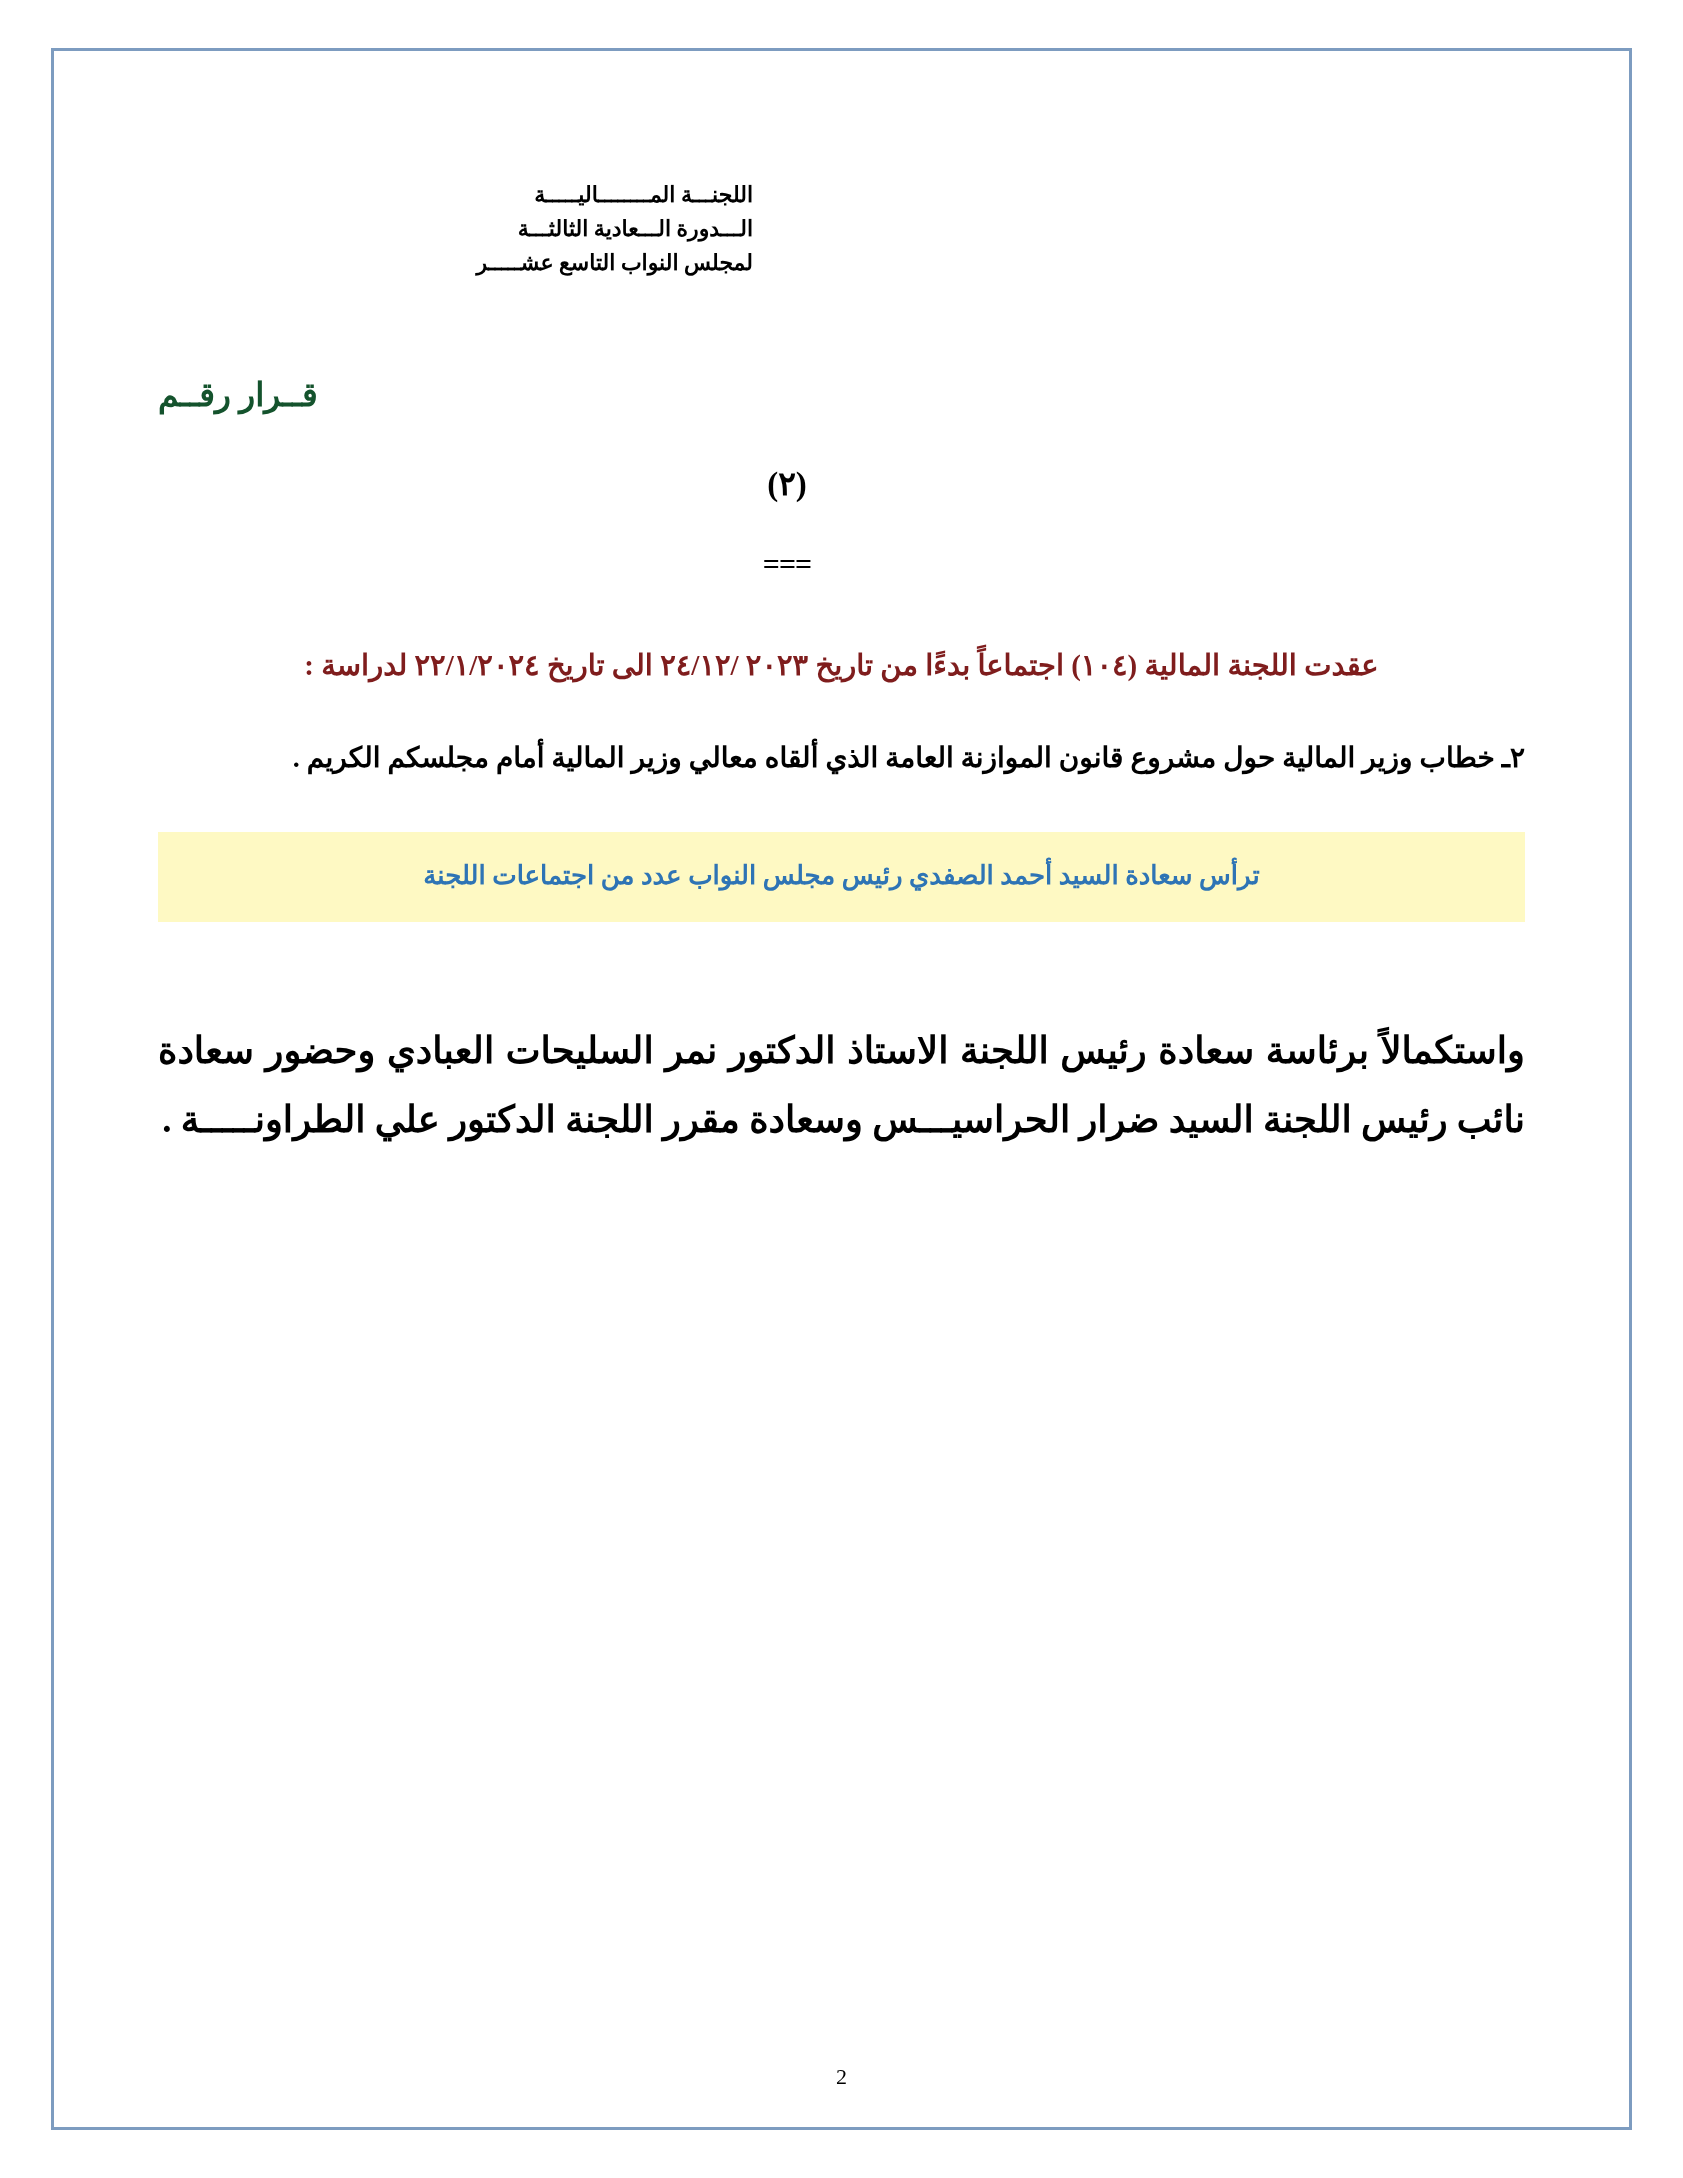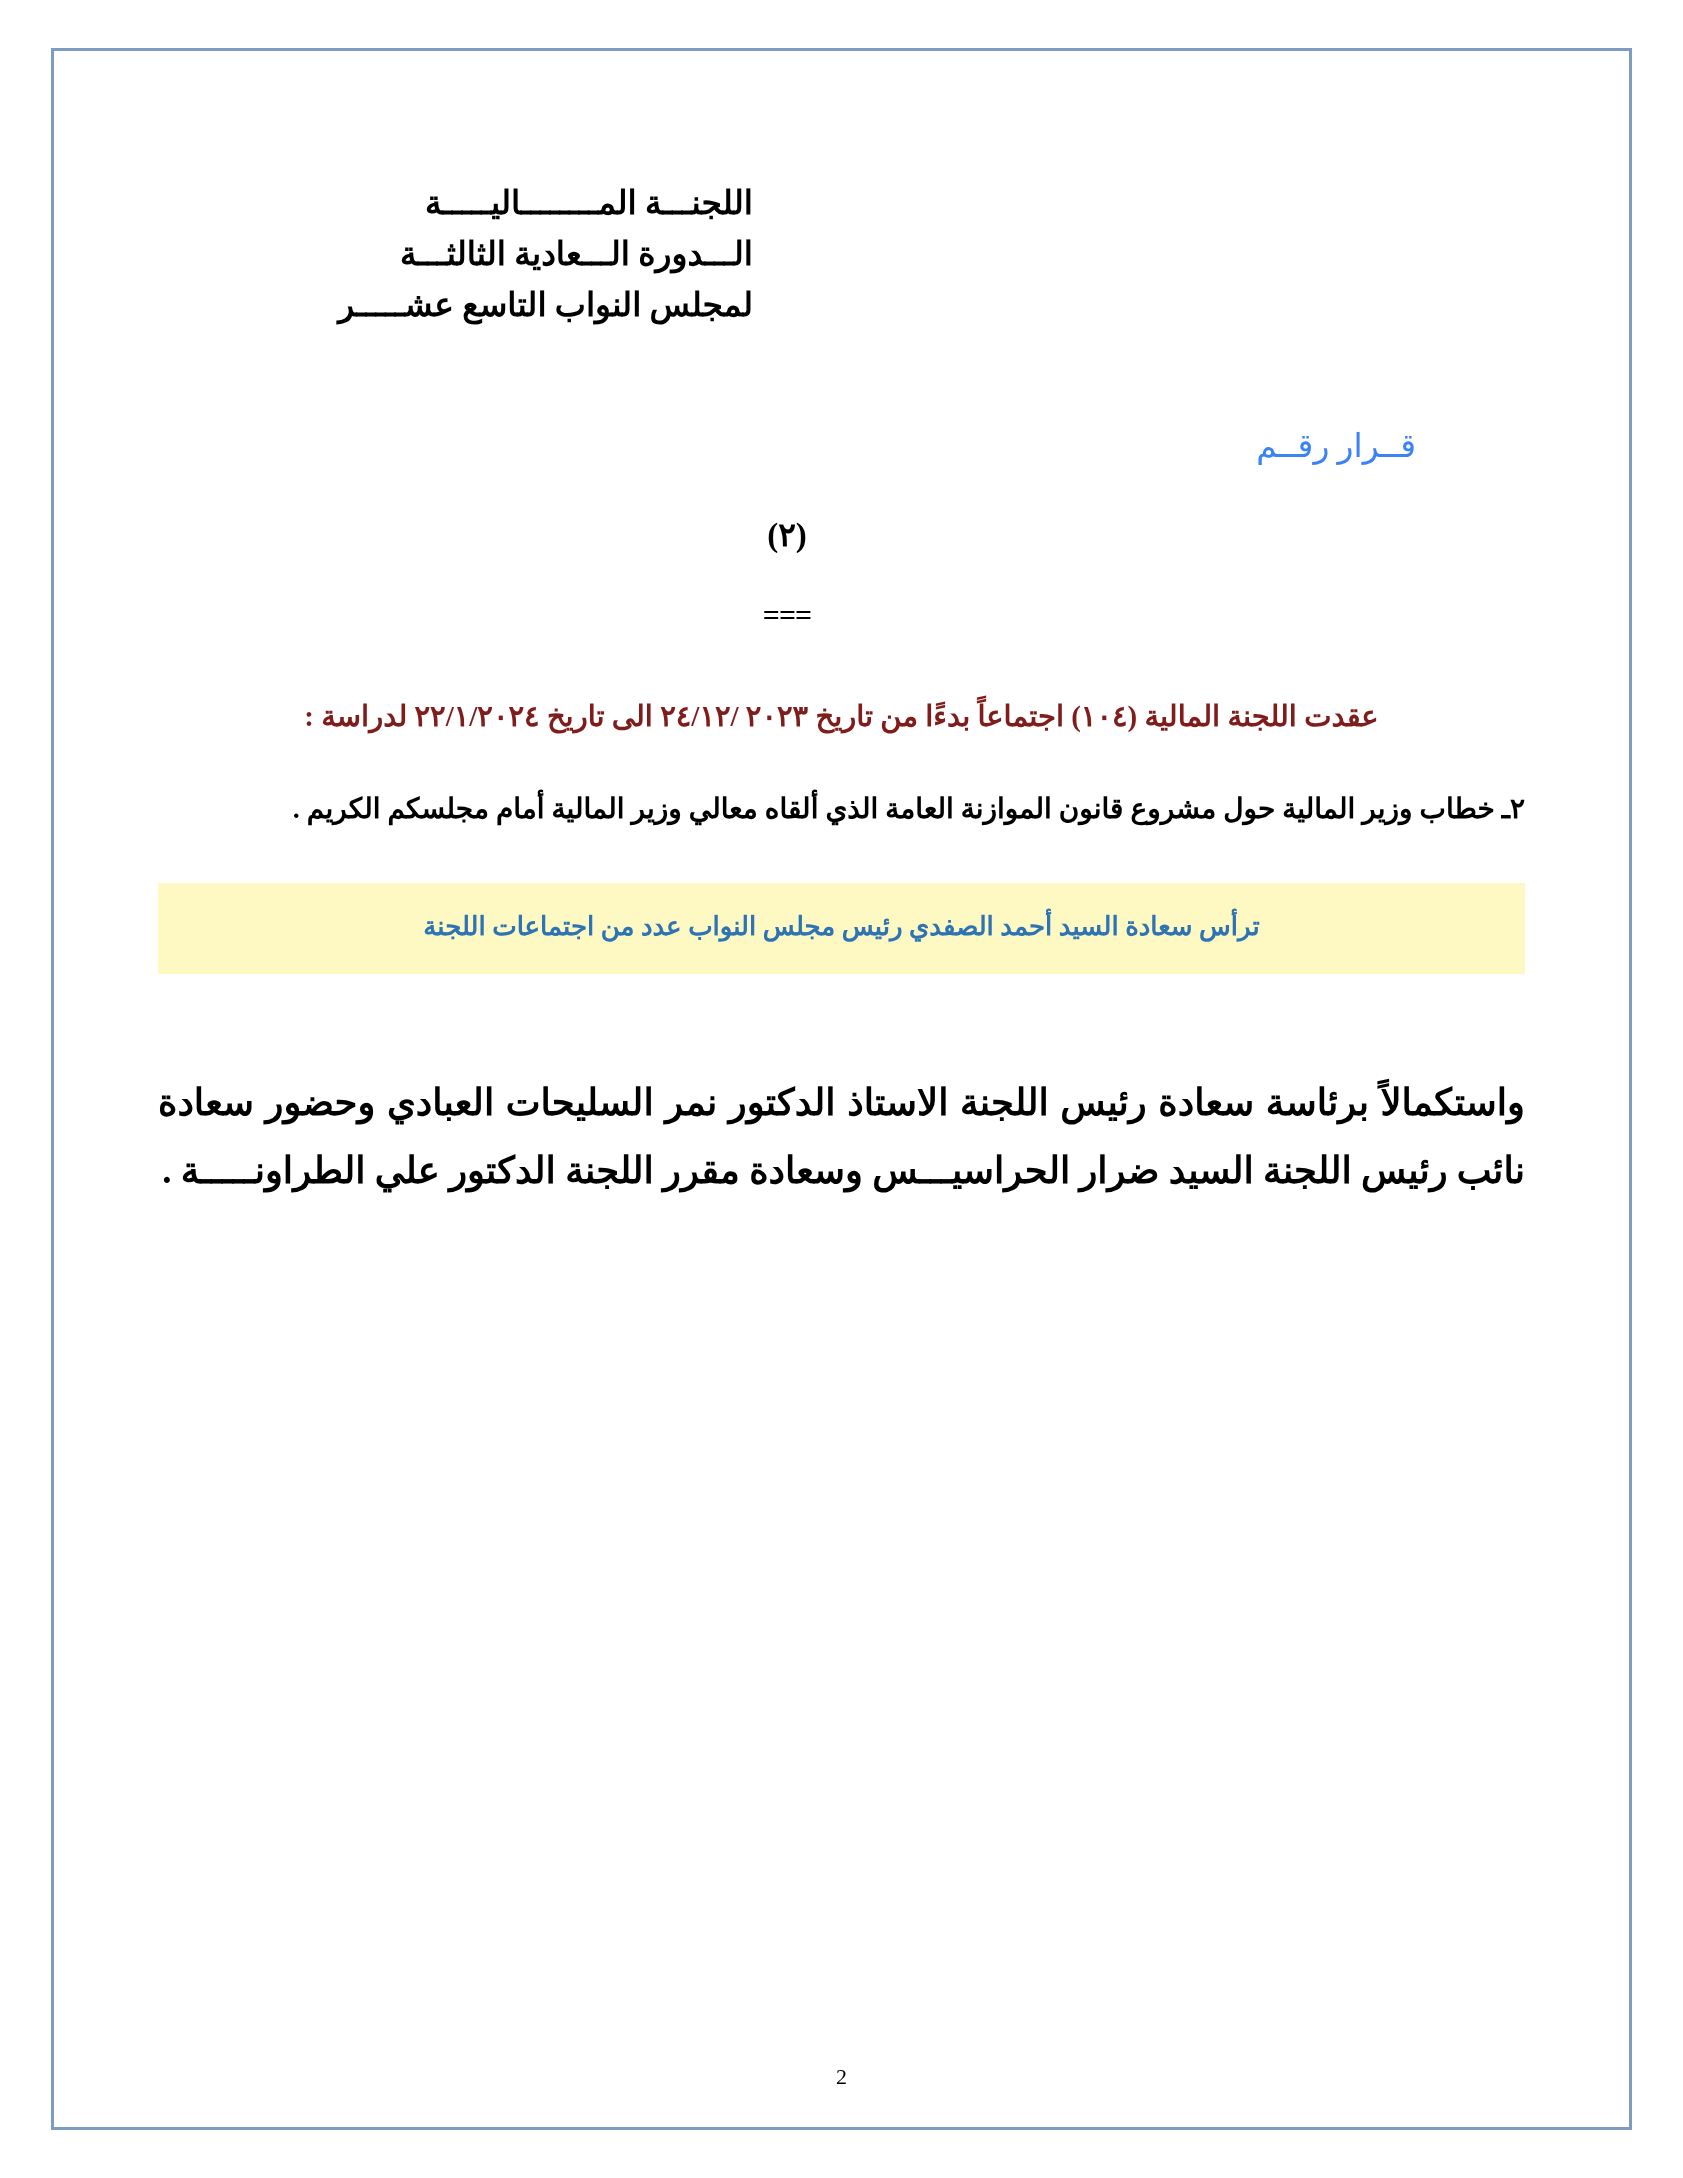--- a/index.html
+++ b/index.html
@@ -40,37 +40,37 @@
   }
 
   .header-block {
     margin-top: 59px;
     margin-right: 0;
     text-align: center;
   }
   .header-line {
     font-family: "Liberation Serif", "DejaVu Serif", serif;
     font-weight: bold;
-    font-size: 33px;
+    font-size: 22px;
     line-height: 1.55;
     color: #000000;
     letter-spacing: 0px;
     direction: rtl;
     white-space: pre;
     text-align: right;
     padding-right: 772px;
   }
 
   .decision-title {
     margin-top: 95px;
-    text-align: right;
-    font-weight: normal;
+    text-align: left;
+    font-weight: bold;
     font-size: 33px;
     letter-spacing: 4px;
-    color: #3b82f6;
+    color: #14532d;
     padding-right: 109px;
   }
   .decision-number {
     margin-top: 50px;
     text-align: center;
     font-weight: bold;
     font-size: 33px;
     color: #000000;
     padding-right: 109px;
   }

